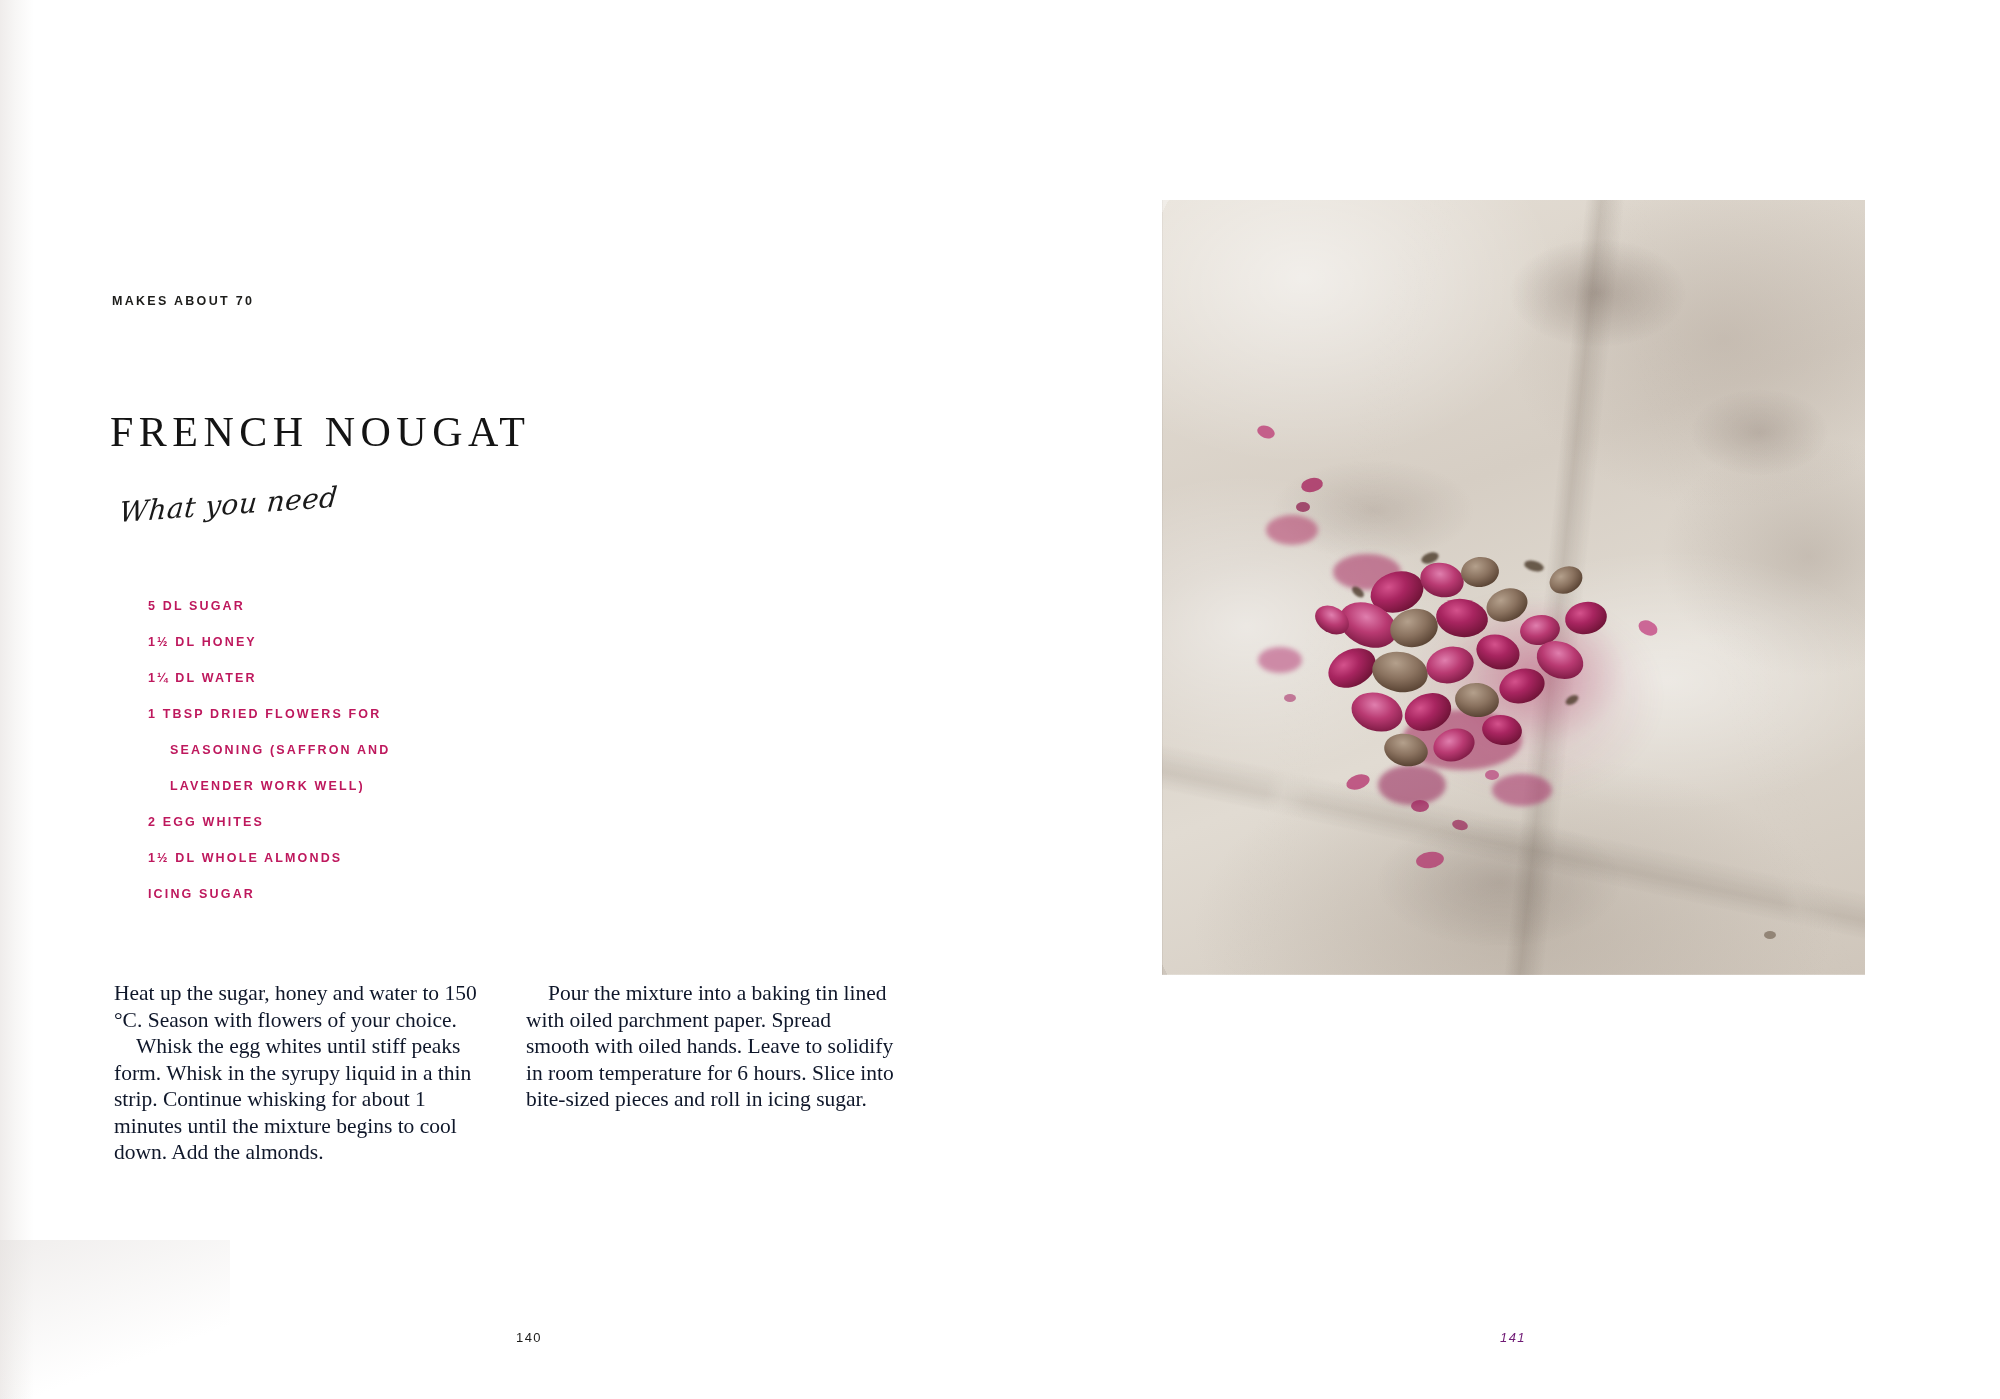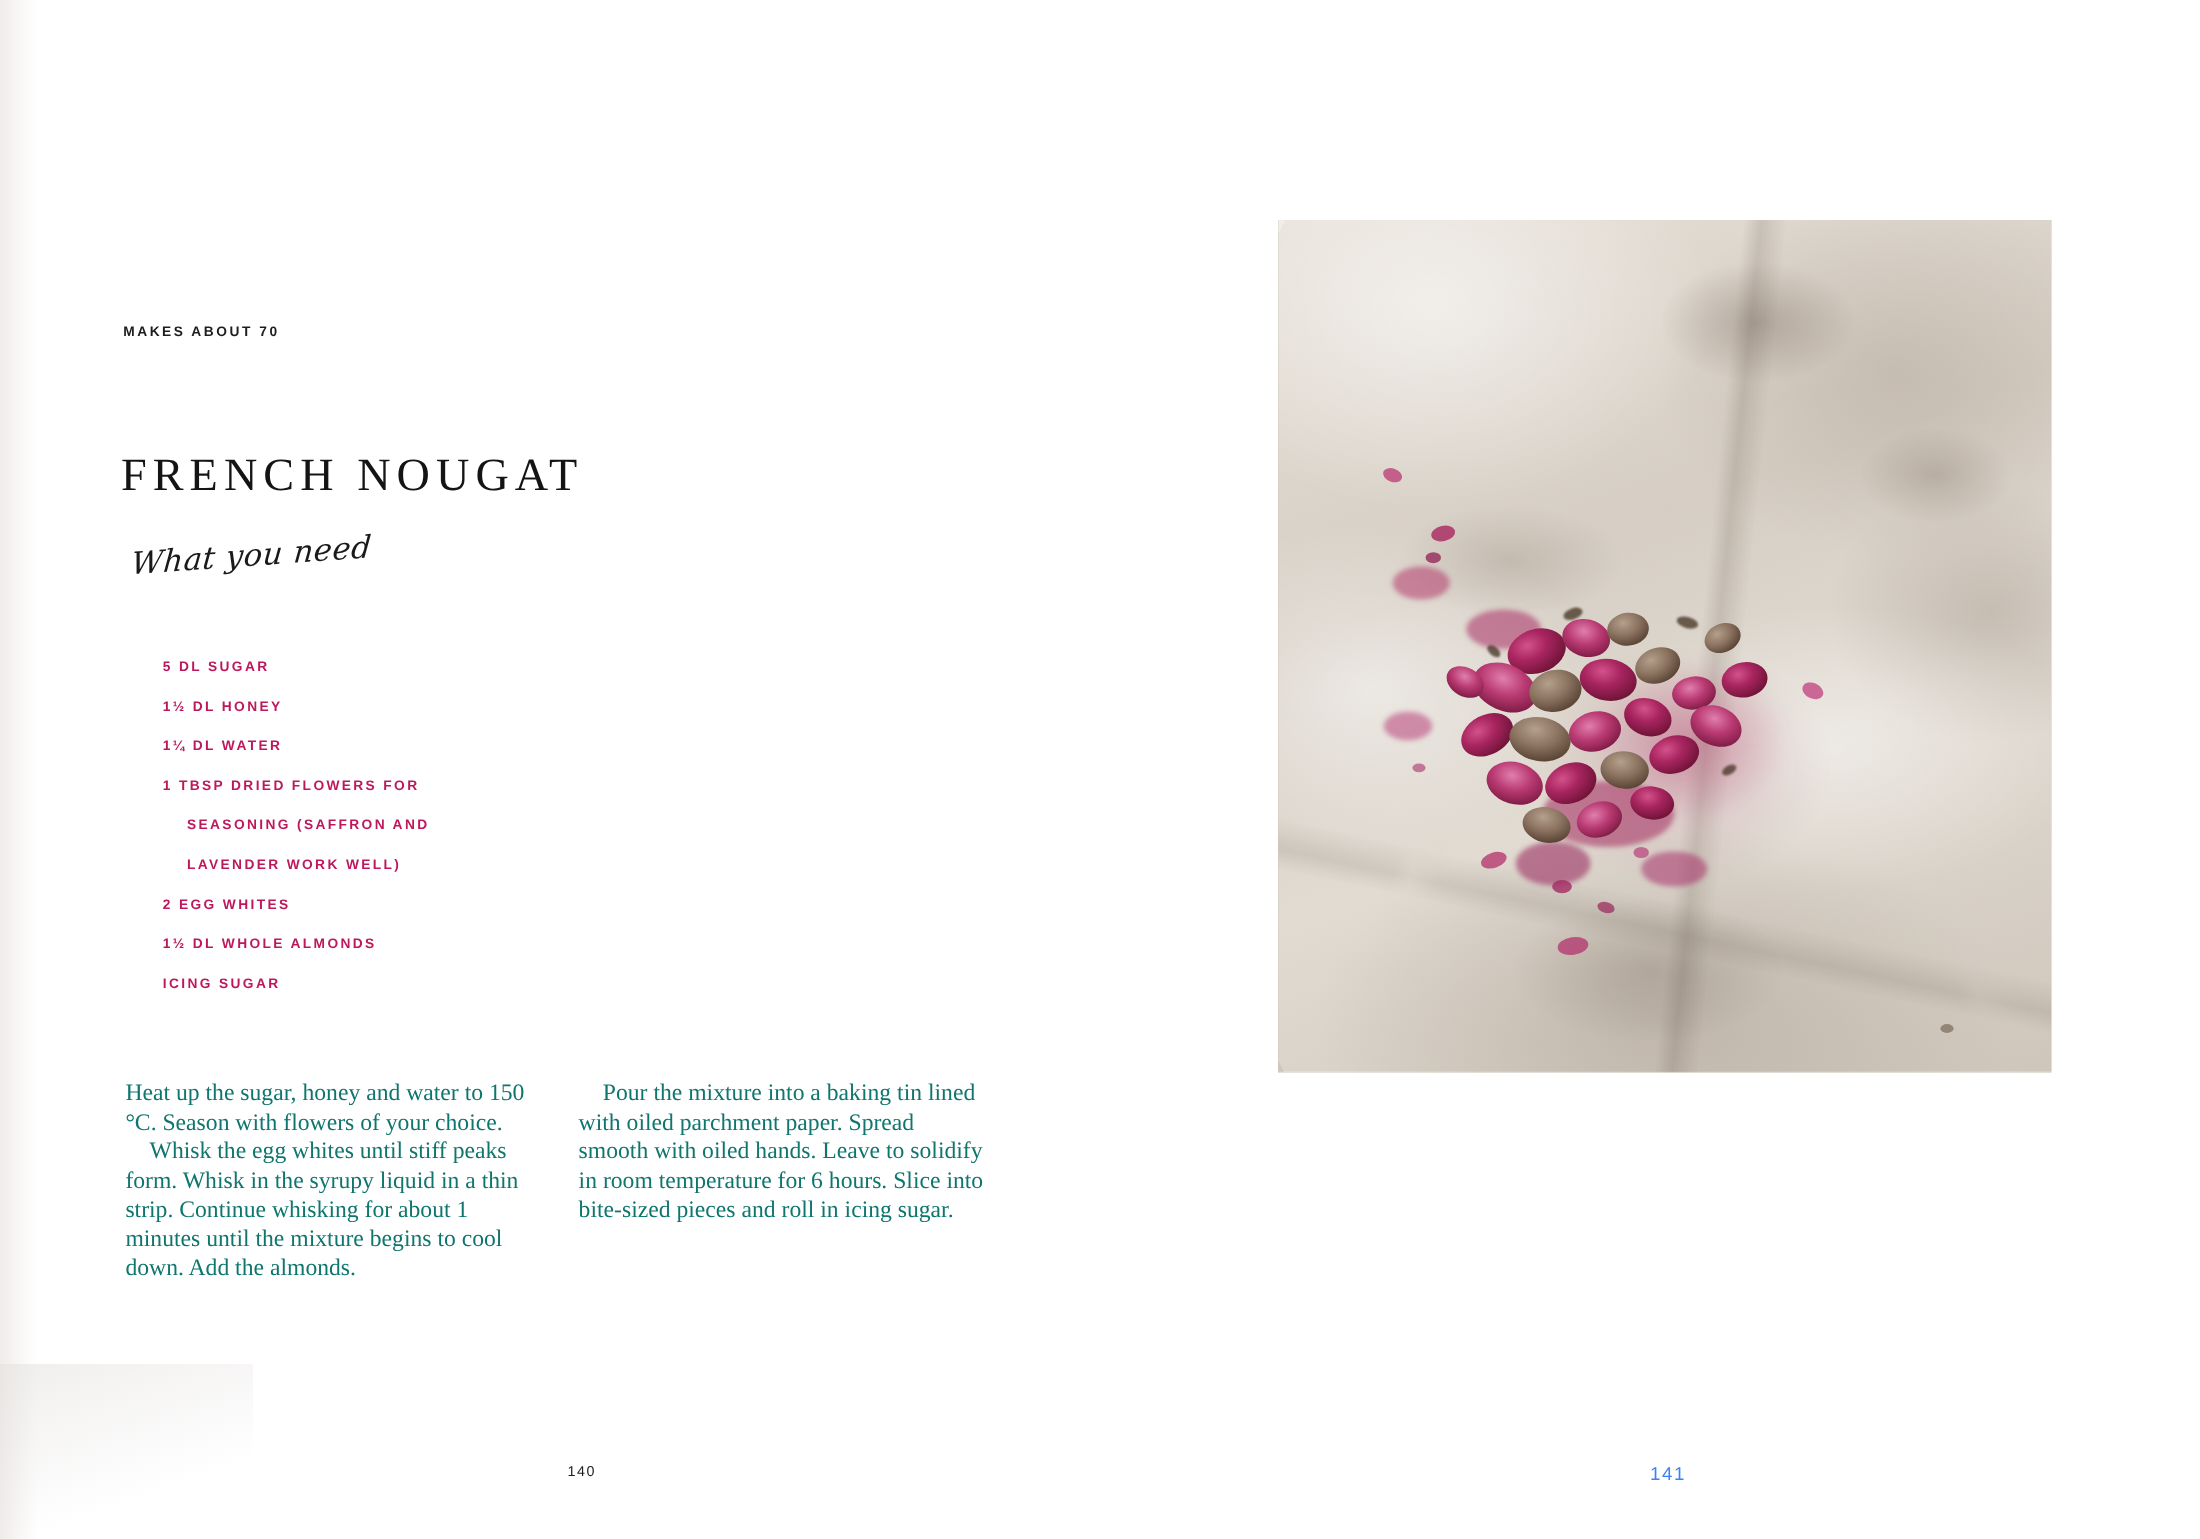--- a/index.html
+++ b/index.html
@@ -116,21 +116,21 @@
     top: 980px;
     width: 780px;
     display: flex;
     gap: 44px;
   }
   .method-col {
     width: 368px;
     font-family: "Liberation Serif", serif;
     font-size: 21.5px;
     line-height: 26.5px;
-    color: #0f766e;
+    color: #0f172a;
     text-align: left;
   }
   .method-col p {
     margin: 0;
   }
   .method-col p.indent {
     text-indent: 22px;
   }
 
   .folio-left {
@@ -214,23 +214,24 @@
       radial-gradient(ellipse 34% 28% at 52% 50%, rgba(168,28,84,0.33), rgba(168,28,84,0) 68%),
       radial-gradient(ellipse 48% 38% at 50% 56%, rgba(160,40,88,0.16), rgba(160,40,88,0) 72%);
     filter: blur(5px);
   }
 
   .folio-right {
     position: absolute;
     left: 1500px;
     top: 1330px;
     font-family: "Liberation Sans", sans-serif;
-    font-size: 17px;
+    font-size: 13px;
     letter-spacing: 1.4px;
-    color: #3b82f6;
+    color: #701a75;
+    font-style: italic;
   }
 </style>
 </head>
 <body>
 
 <div class="spread">
 
   <div class="edge-shadow"></div>
   <div class="edge-shadow-2"></div>
 

